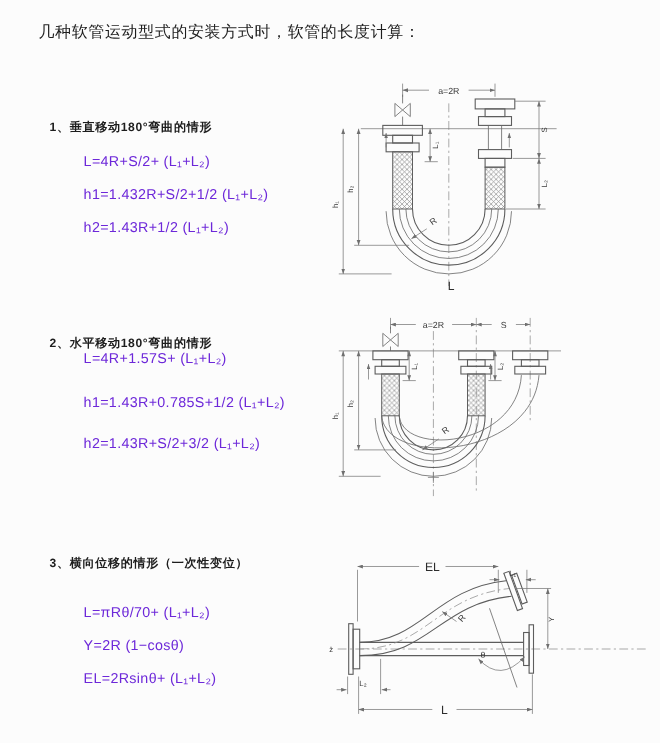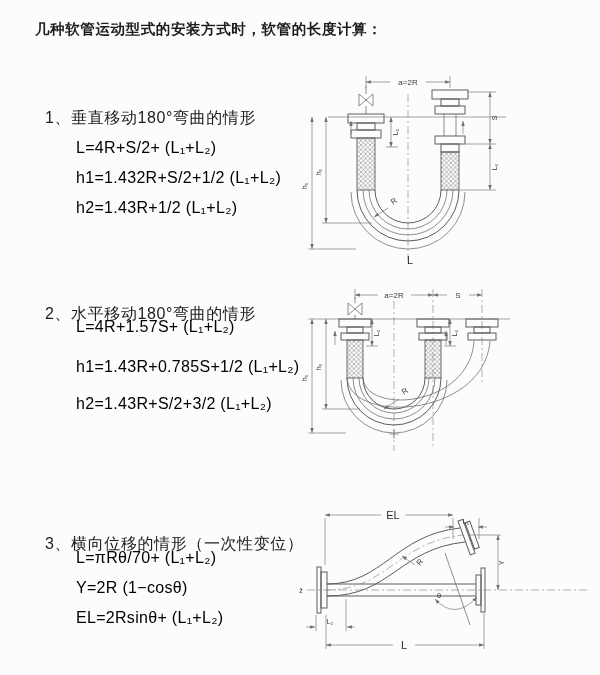--- a/index.html
+++ b/index.html
@@ -3,29 +3,29 @@
 <meta charset="utf-8">
 <style>
   html,body { margin:0; padding:0; }
   body {
     width:600px; height:675px; position:relative; overflow:hidden;
     background:#fcfcfc;
     font-family:"Liberation Sans","DejaVu Sans",sans-serif;
   }
   .title {
     position:absolute; left:35px; top:20px;
-    font-size:14.5px; font-weight:bold; color:#1d1d1d; letter-spacing:0.6px;
+    font-size:14.5px; font-weight:normal; color:#1d1d1d; letter-spacing:0.6px;
   }
   .sec-heading {
     position:absolute; left:45px;
-    font-size:16px; font-weight:normal; color:#1d1d1d; letter-spacing:0.6px;
+    font-size:11px; font-weight:bold; color:#1d1d1d; letter-spacing:0.6px;
   }
   .formula {
     position:absolute; left:76px;
-    font-size:16px; color:#000000; letter-spacing:0.3px; white-space:pre;
+    font-size:13px; color:#6d28d9; letter-spacing:0.3px; white-space:pre;
   }
   .diag { position:absolute; }
   .diag .o  { fill:none; stroke:#5d5d5d; stroke-width:1; }
   .diag .o2 { fill:none; stroke:#6a6a6a; stroke-width:0.75; }
   .diag .d  { fill:none; stroke:#7b7b7b; stroke-width:0.7; }
   .diag .cl { fill:none; stroke:#909090; stroke-width:0.7; stroke-dasharray:8 3 2 3; }
   .diag .braid { stroke:#5d5d5d; stroke-width:0.9; }
   .diag text { font-family:"Liberation Sans","DejaVu Sans",sans-serif; fill:#3a3a3a; font-size:8px; }
   .diag .tL { font-size:11px; fill:#2d2d2d; }
   .diag .ts { font-size:7px; }
@@ -38,21 +38,21 @@
 <div class="sec-heading" style="top:108px">1、垂直移动180°弯曲的情形</div>
 <div class="formula" style="top:139px">L=4R+S/2+ (L₁+L₂)</div>
 <div class="formula" style="top:169px">h1=1.432R+S/2+1/2 (L₁+L₂)</div>
 <div class="formula" style="top:199px">h2=1.43R+1/2 (L₁+L₂)</div>
 
 <div class="sec-heading" style="top:304px">2、水平移动180°弯曲的情形</div>
 <div class="formula" style="top:318px">L=4R+1.57S+ (L₁+L₂)</div>
 <div class="formula" style="top:358px">h1=1.43R+0.785S+1/2 (L₁+L₂)</div>
 <div class="formula" style="top:395px">h2=1.43R+S/2+3/2 (L₁+L₂)</div>
 
-<div class="sec-heading" style="top:534px">3、横向位移的情形（一次性变位）</div>
+<div class="sec-heading" style="top:504px">3、横向位移的情形（一次性变位）</div>
 <div class="formula" style="top:549px">L=πRθ/70+ (L₁+L₂)</div>
 <div class="formula" style="top:579px">Y=2R (1−cosθ)</div>
 <div class="formula" style="top:609px">EL=2Rsinθ+ (L₁+L₂)</div>
 
 <svg class="diag" style="left:298px;top:64px" width="295" height="205" viewBox="0 0 295 205">
   <defs>
     <pattern id="bd1" width="4.5" height="4.5" patternUnits="userSpaceOnUse">
       <path d="M0,4.5 L4.5,0 M0,0 L4.5,4.5" stroke="#8a8a8a" stroke-width="0.6"></path>
     </pattern>
     <marker id="m1e" markerWidth="8" markerHeight="6" refX="7" refY="2.5" orient="auto">

